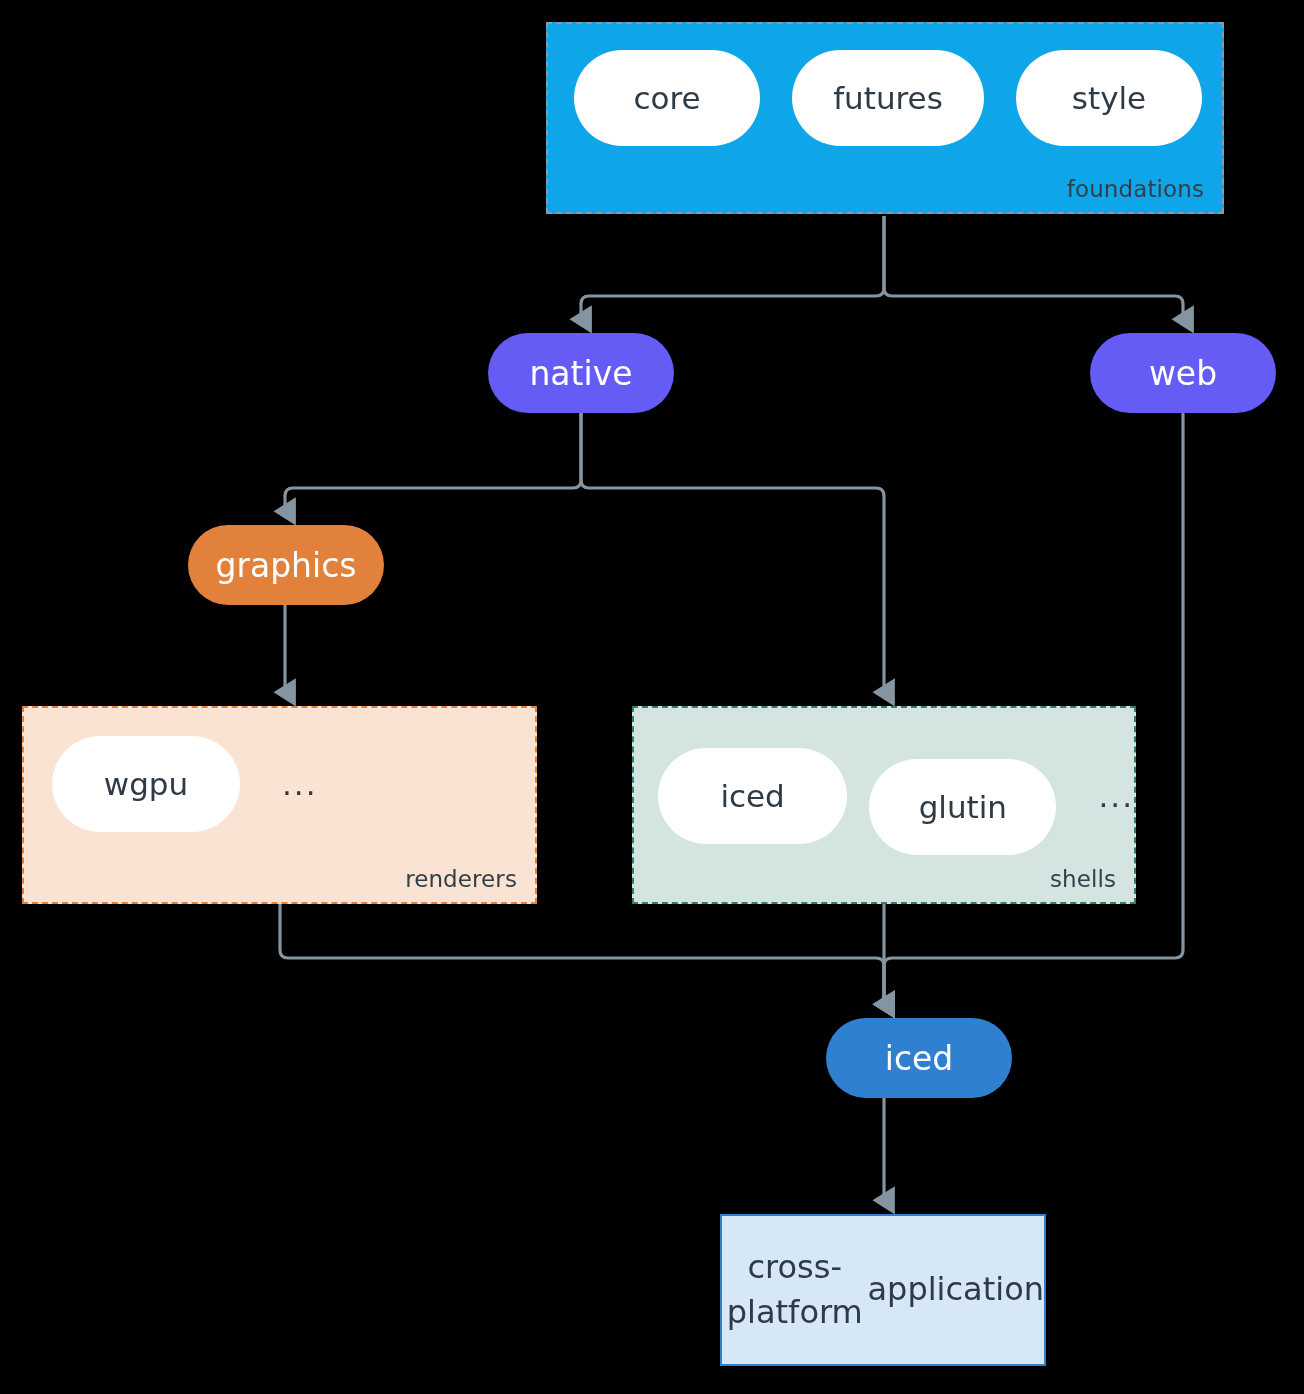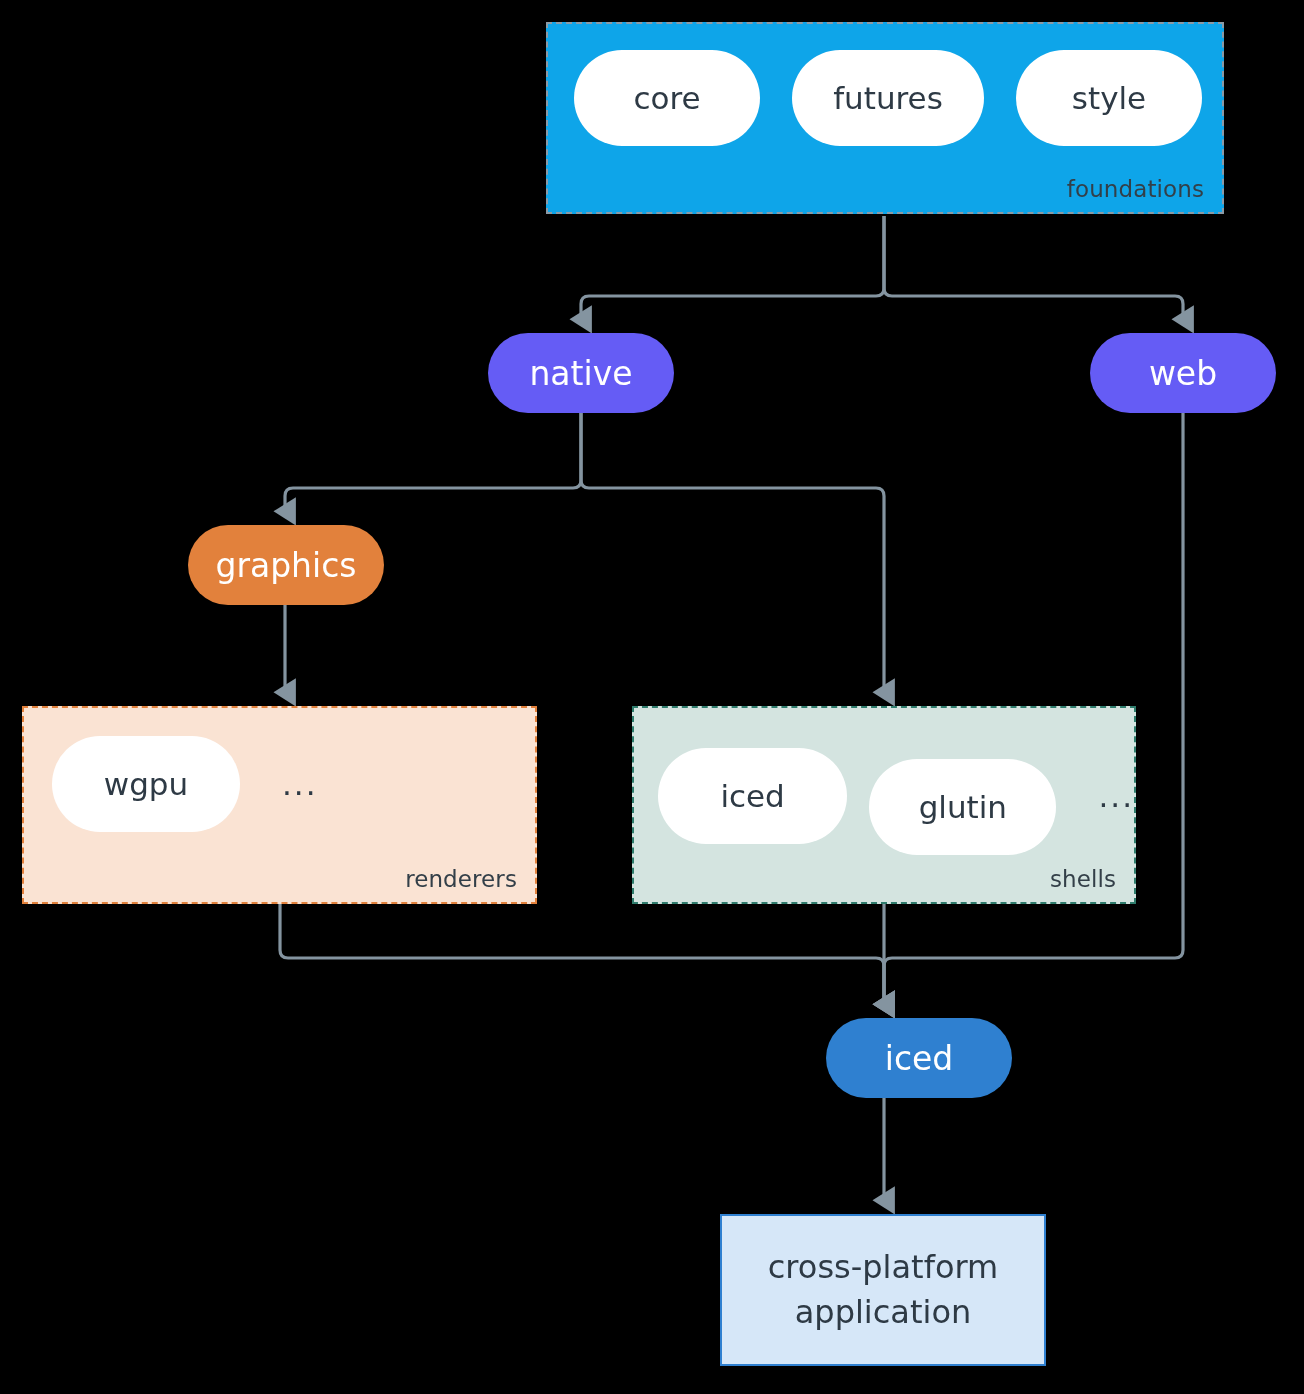--- a/index.html
+++ b/index.html
@@ -109,21 +109,21 @@
 
   
   .node-rect {
     position: absolute;
     box-sizing: border-box;
     left: 720px; top: 1214px;
     width: 326px; height: 152px;
     background: #d6e7f8;
     border: 2px solid #2f80d0;
     display: flex;
-    flex-direction: column;
+    flex-direction: row;
     align-items: center;
     justify-content: center;
     color: #2e3a45;
     font-size: 32px;
     line-height: 1.42;
     text-align: center;
   }
 </style>
 </head>
 <body>

